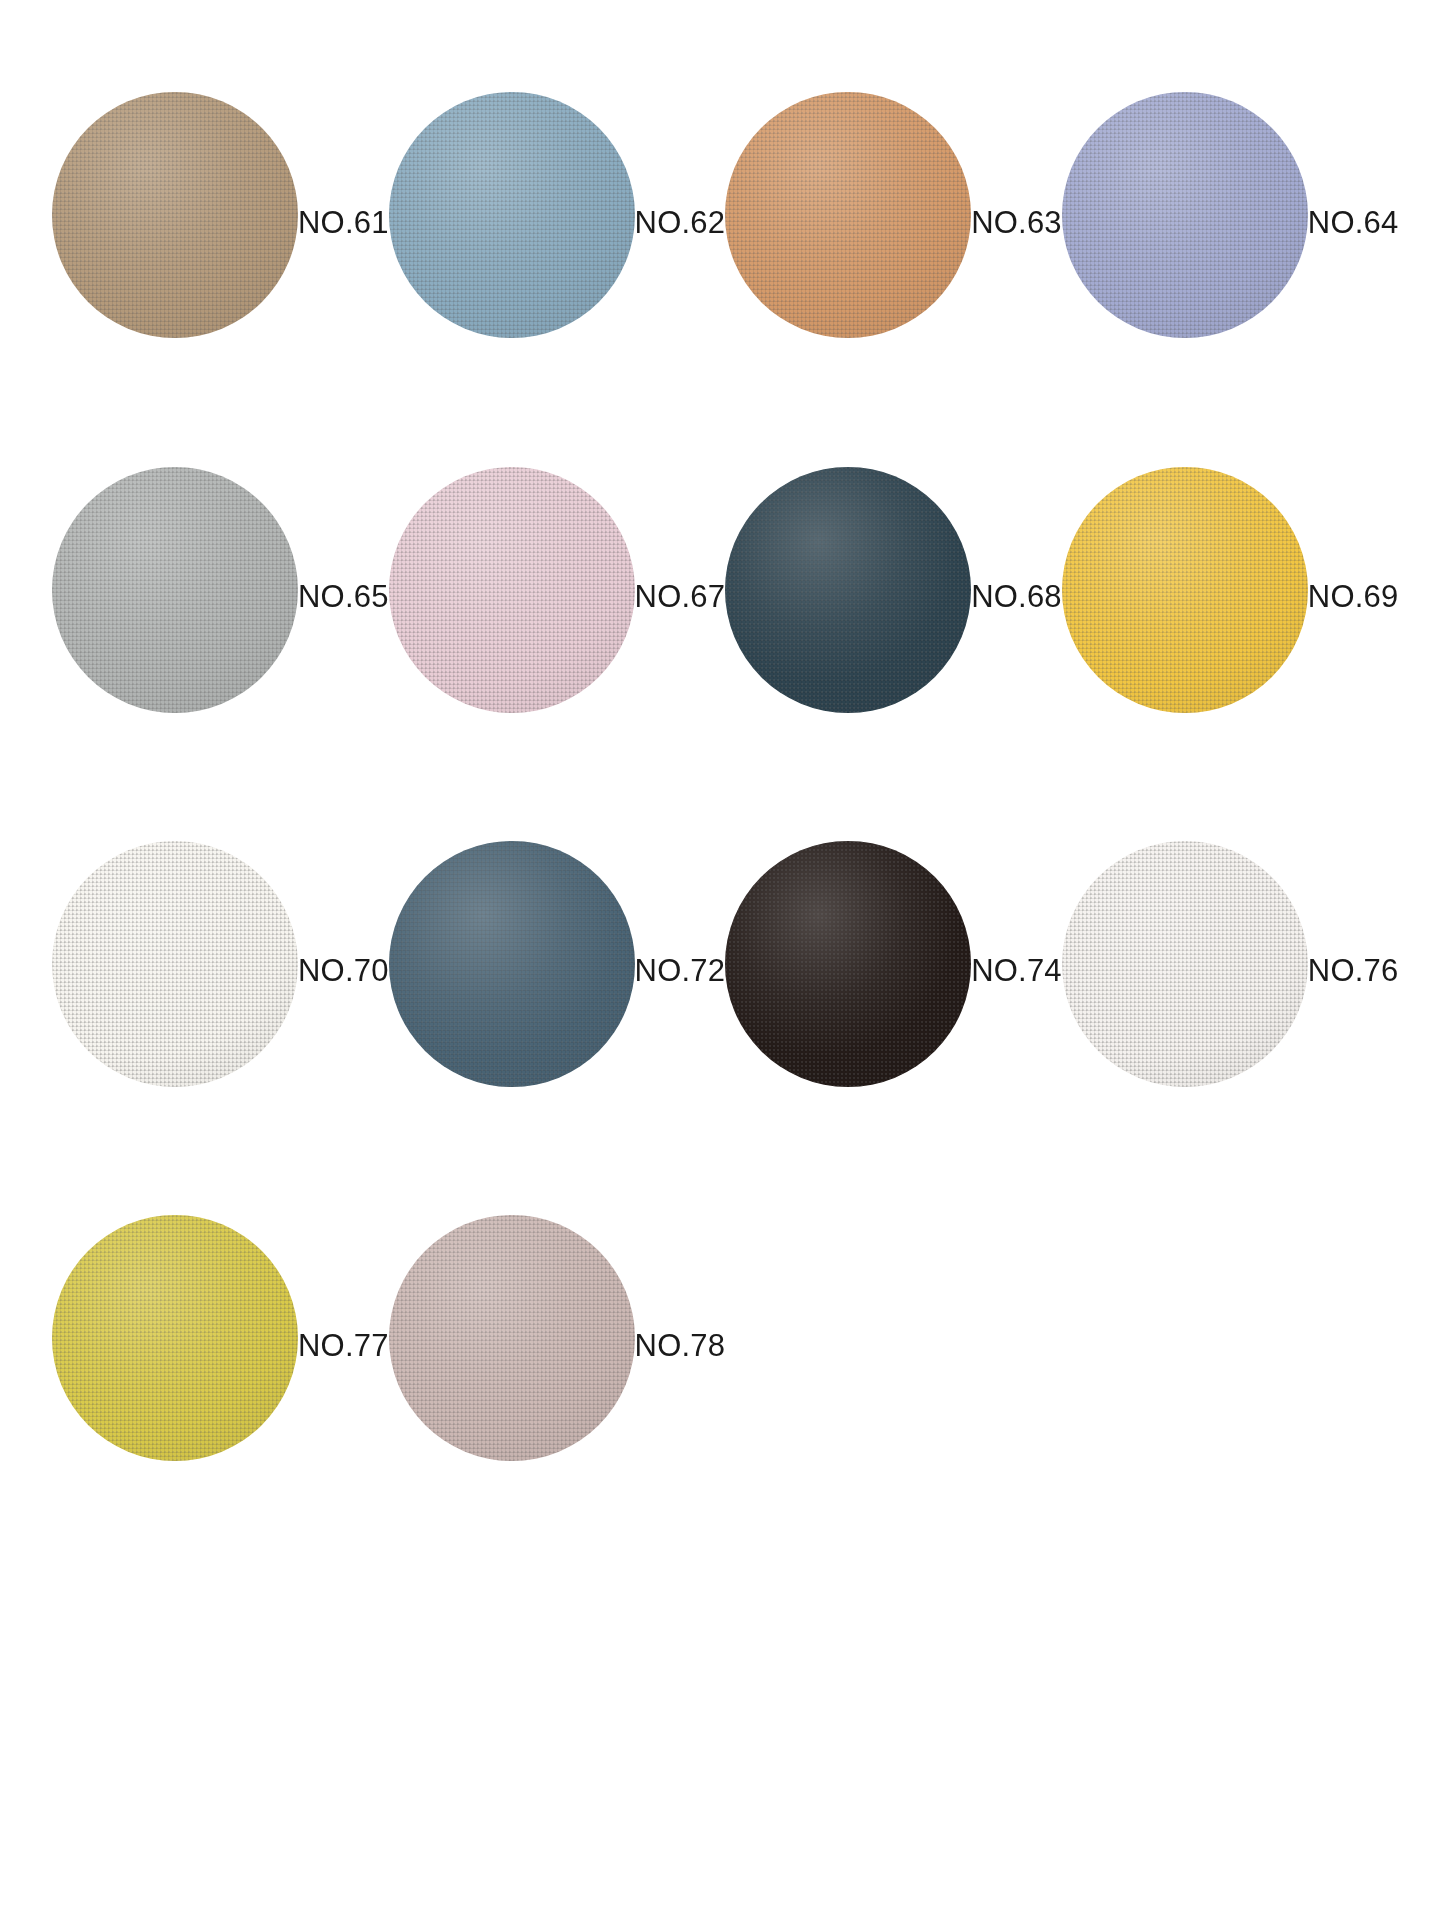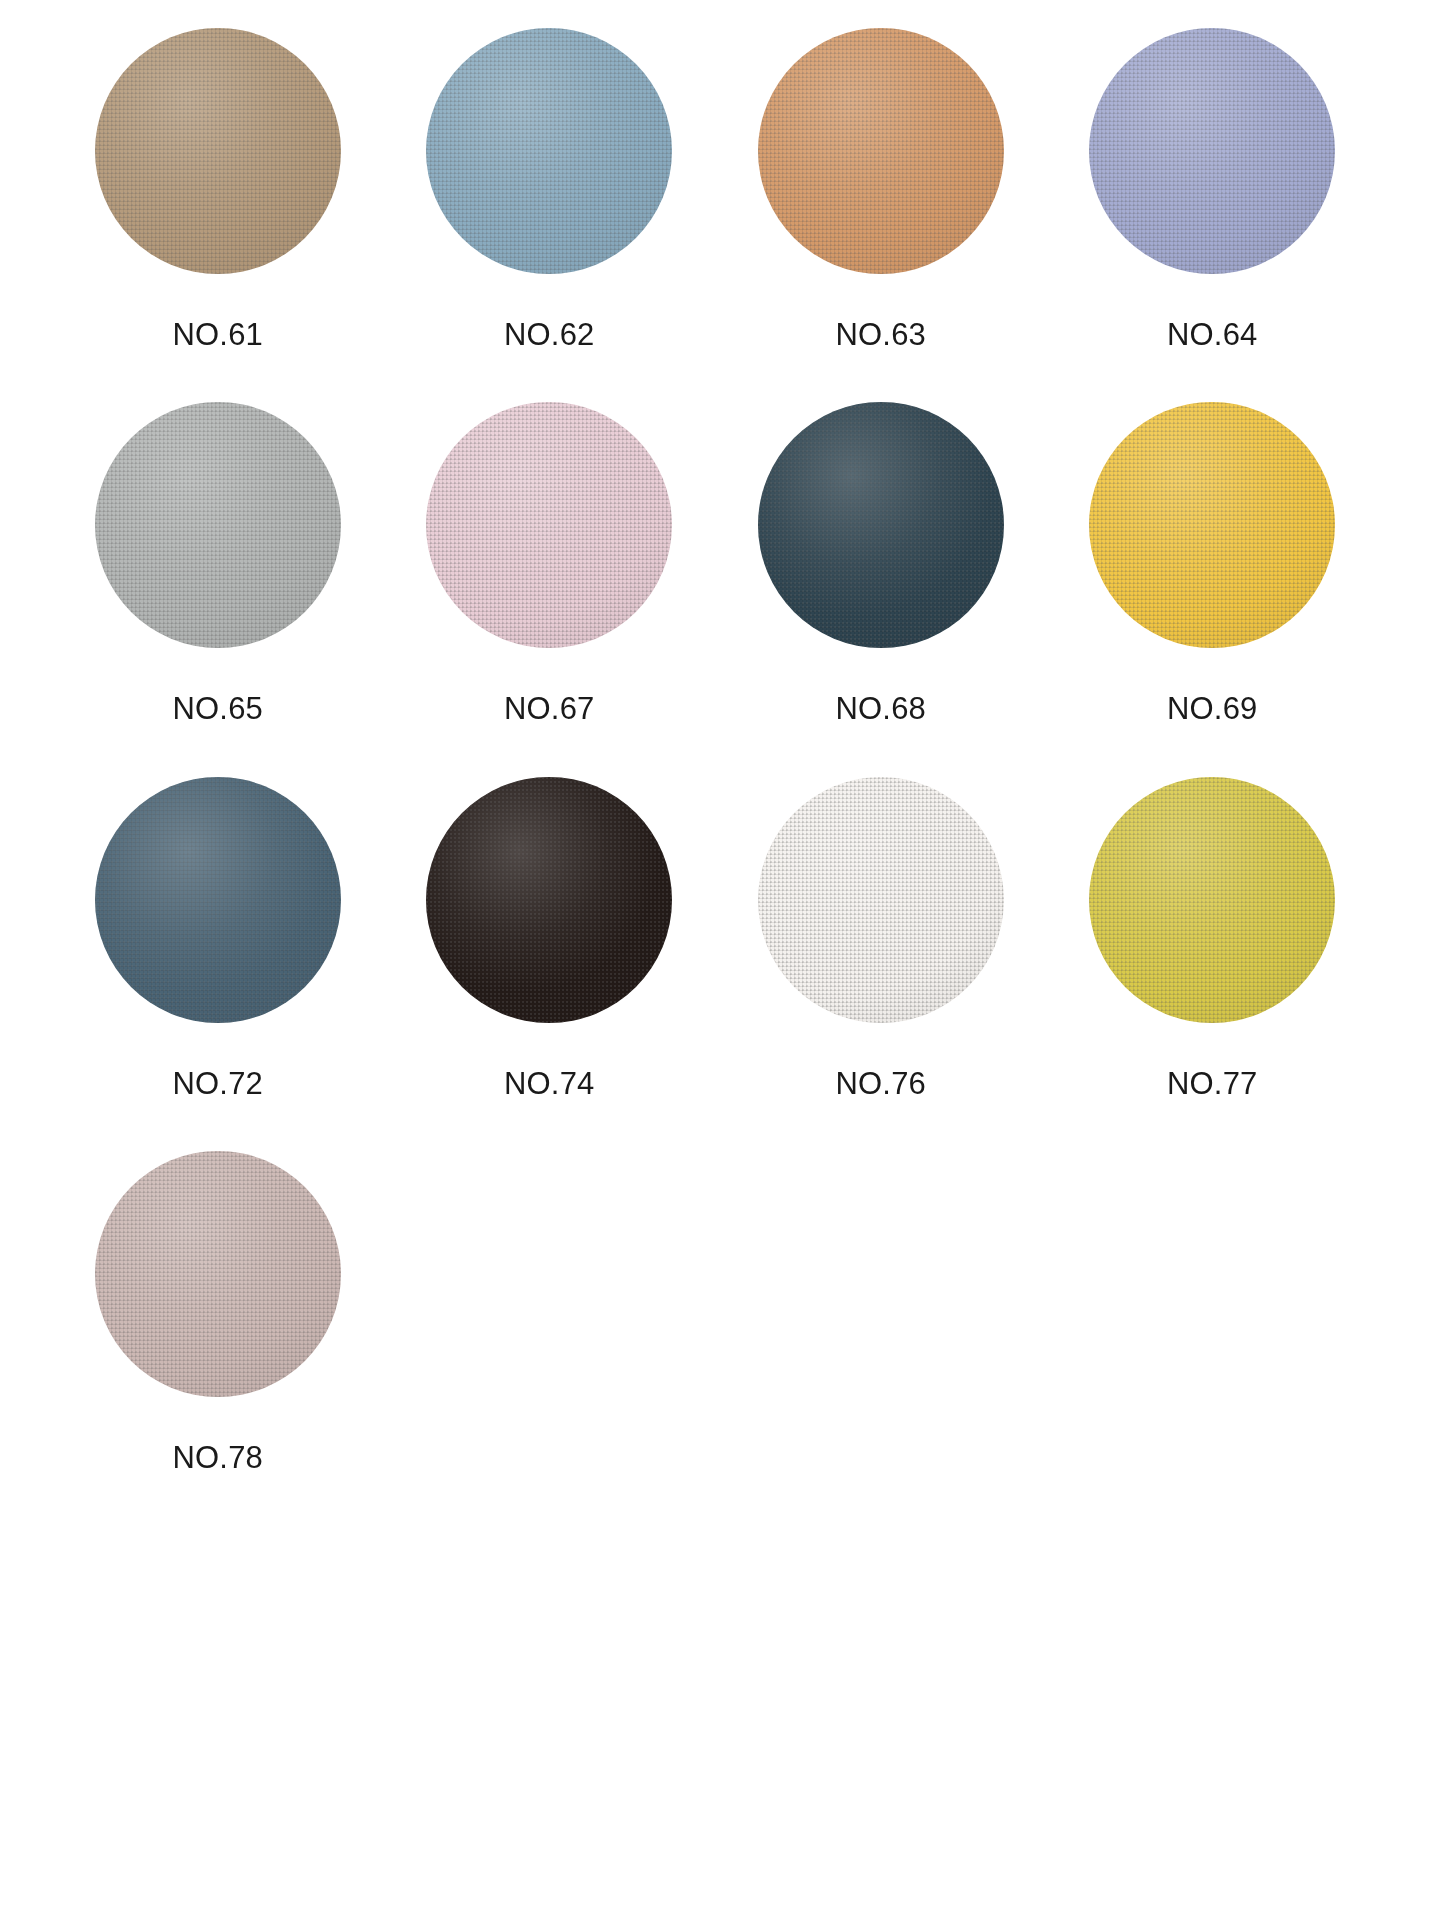--- a/index.html
+++ b/index.html
@@ -28,25 +28,24 @@
     grid-template-columns: repeat(4, 1fr);
     grid-template-rows: repeat(5, 1fr);
     width: 100%;
     height: 100%;
     column-gap: 0px;
     row-gap: 0px;
   }
 
   .swatch-cell {
     display: flex;
-    flex-direction: column;
+    flex-direction: row;
     align-items: center;
     justify-content: flex-start;
     position: relative;
-    gap: 31px;
   }
 
   .swatch-disc-wrap {
     width: 246px;
     height: 246px;
     position: relative;
     flex: 0 0 auto;
   }
 
   
@@ -193,20 +192,28 @@
       <div class="swatch-cell">
         <div class="swatch-disc-wrap">
           <div class="swatch-disc" style="background-color: rgb(240, 197, 68);">
             <div class="swatch-shade"></div>
           </div>
         </div>
         <div class="swatch-label">NO.69</div>
       </div>
       <div class="swatch-cell">
         <div class="swatch-disc-wrap">
+          <div class="swatch-disc" style="background-color: rgb(246, 244, 239);">
+            <div class="swatch-shade"></div>
+          </div>
+        </div>
+        <div class="swatch-label">NO.70</div>
+      </div>
+      <div class="swatch-cell">
+        <div class="swatch-disc-wrap">
           <div class="swatch-disc" style="background-color: rgb(74, 100, 117);">
             <div class="swatch-shade"></div>
           </div>
         </div>
         <div class="swatch-label">NO.72</div>
       </div>
       <div class="swatch-cell">
         <div class="swatch-disc-wrap">
           <div class="swatch-disc" style="background-color: rgb(36, 27, 24);">
             <div class="swatch-shade"></div>

